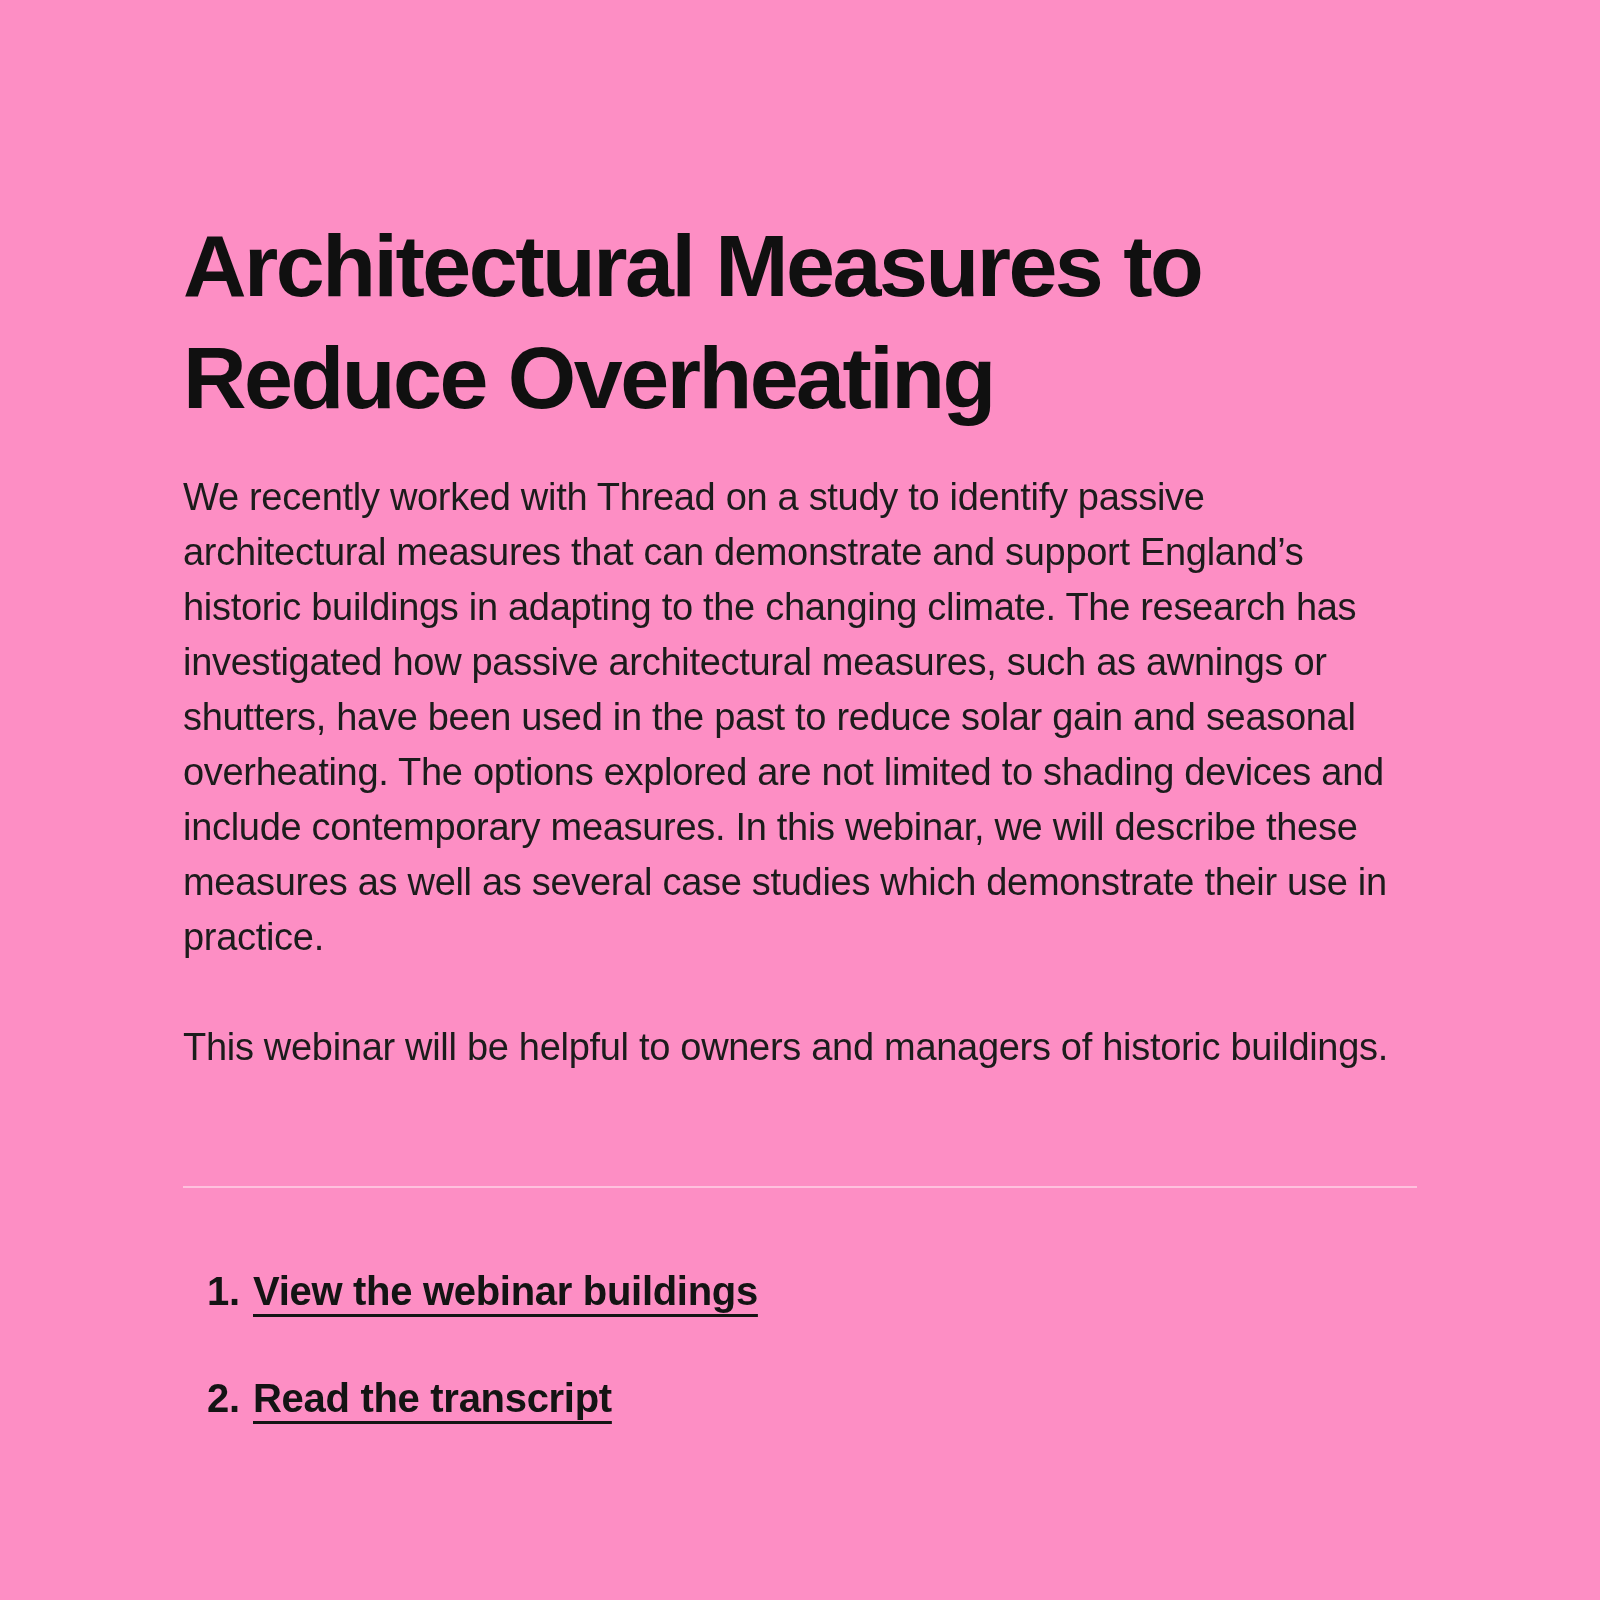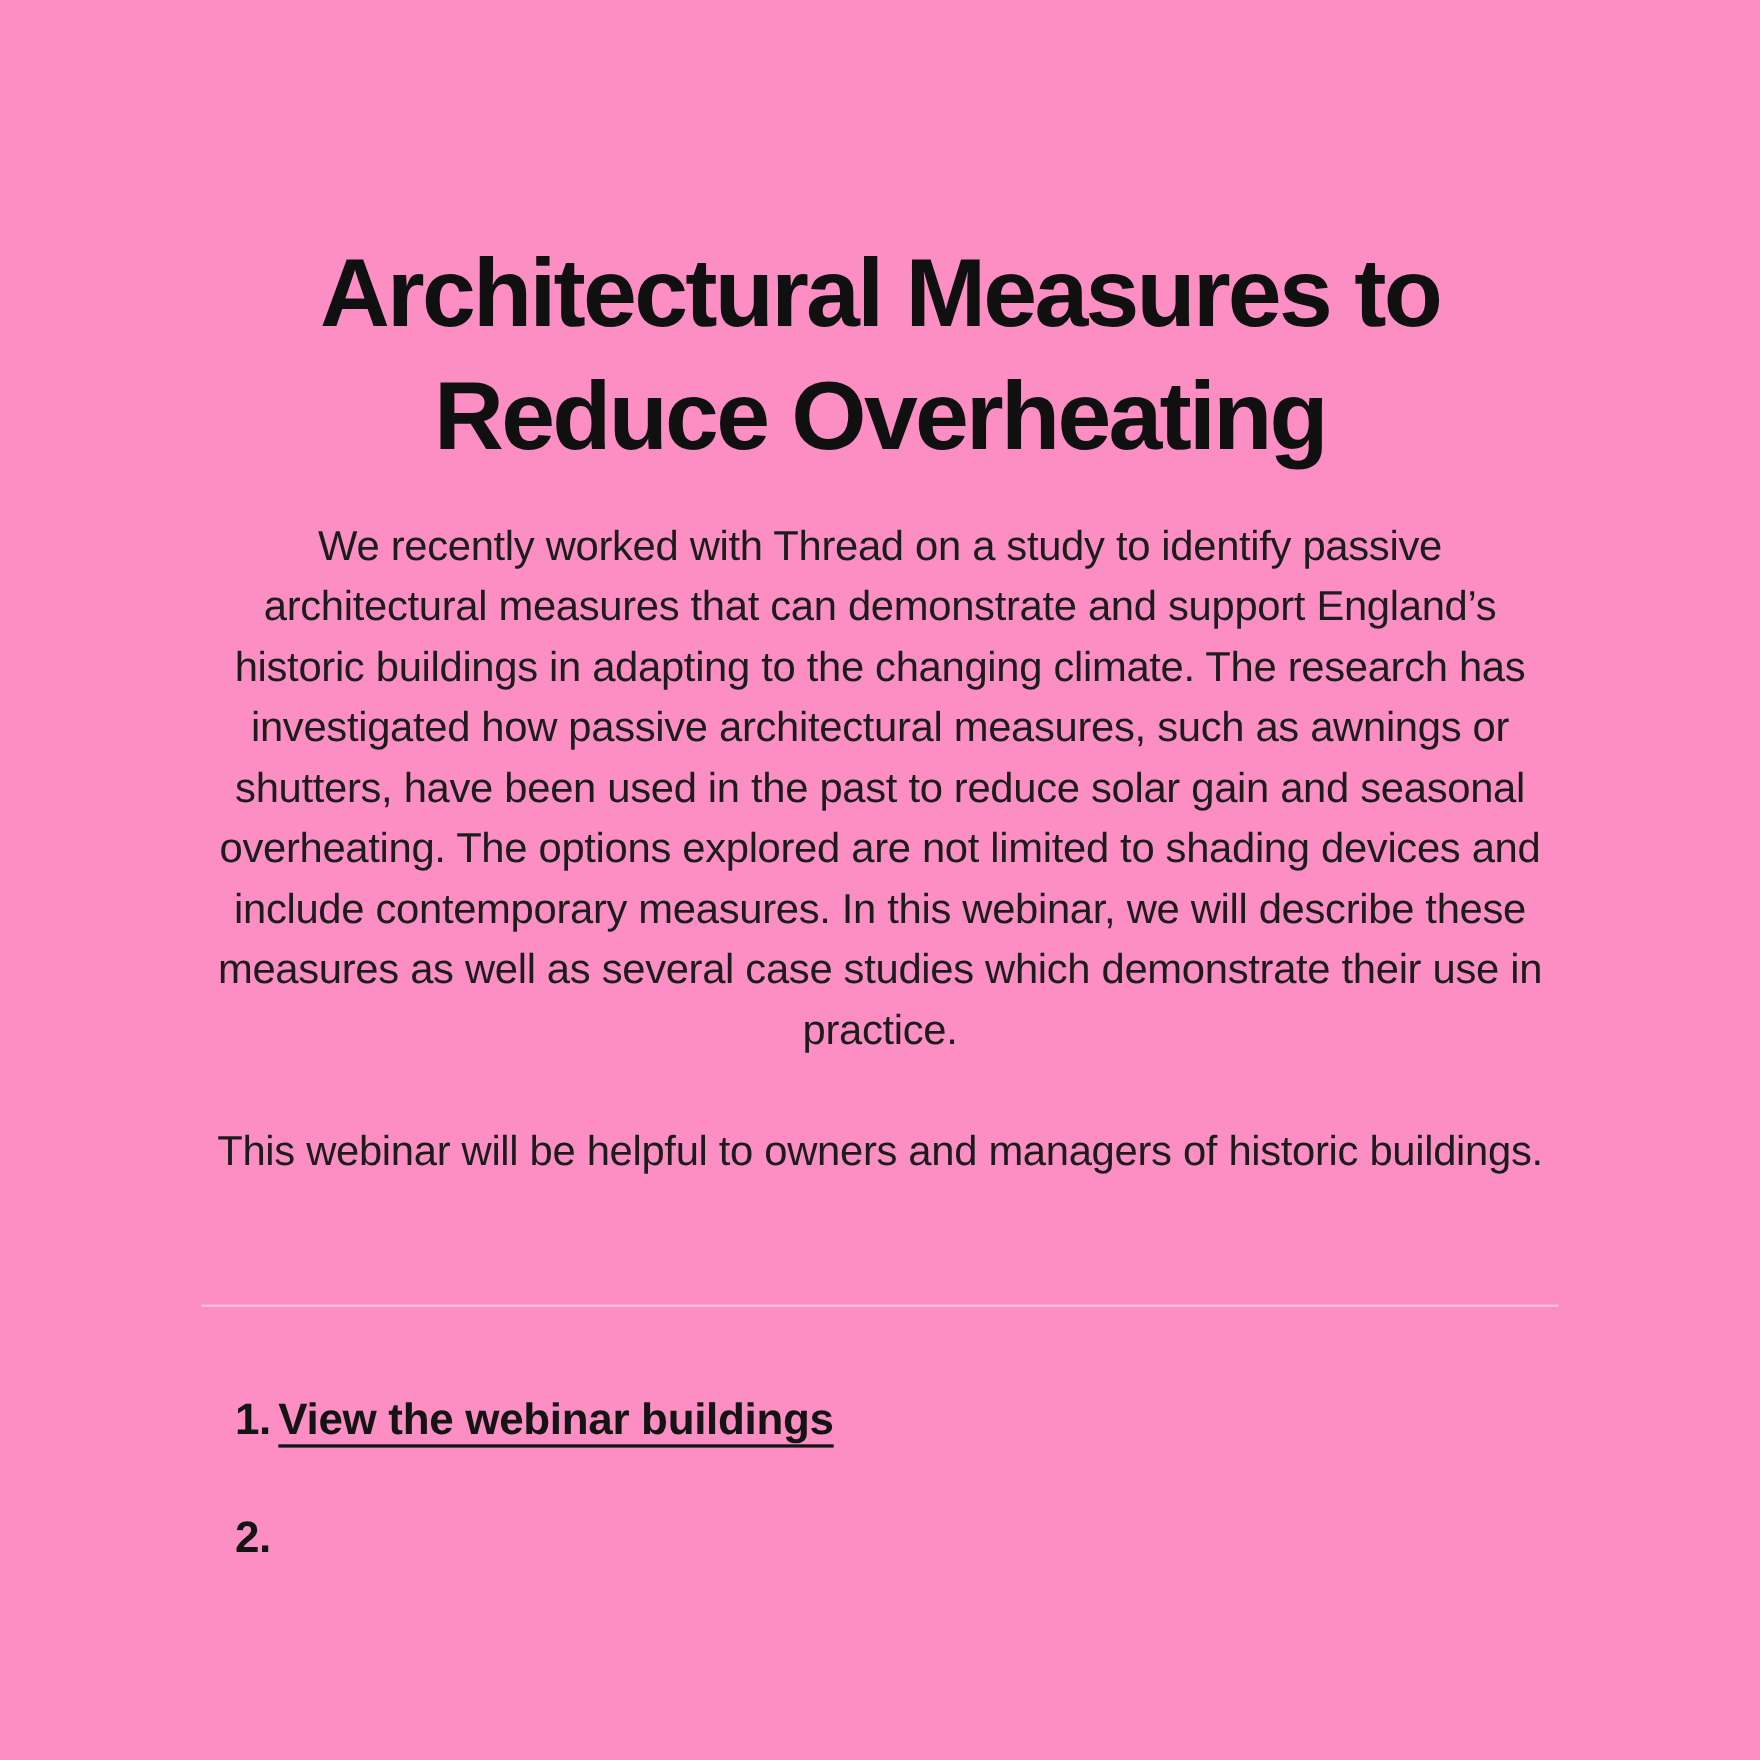--- a/index.html
+++ b/index.html
@@ -12,21 +12,20 @@
     background: #fd8ec4;
     font-family: "Liberation Sans", sans-serif;
     color: #1c1c1c;
     overflow: hidden;
   }
   .container {
     width: 1234px;
     margin: 0 auto;
     padding-top: 210px;
     display: flow-root;
-    text-align: center;
   }
   h1.page-title {
     margin: 0 0 36px 0;
     font-size: 88px;
     line-height: 112px;
     font-weight: 700;
     letter-spacing: -2.5px;
     color: #101010;
   }
   h1.page-title span {
@@ -92,17 +91,18 @@
 
     <hr class="divider">
 
     <ol class="resource-list">
       <li>
         <span class="list-number">1.</span>
         <a class="resource-link">View the webinar buildings</a>
       </li>
       <li>
         <span class="list-number">2.</span>
+        <a class="resource-link">Read the transcript</a>
       </li>
     </ol>
 
   </article>
 </main>
 
 </body></html>

